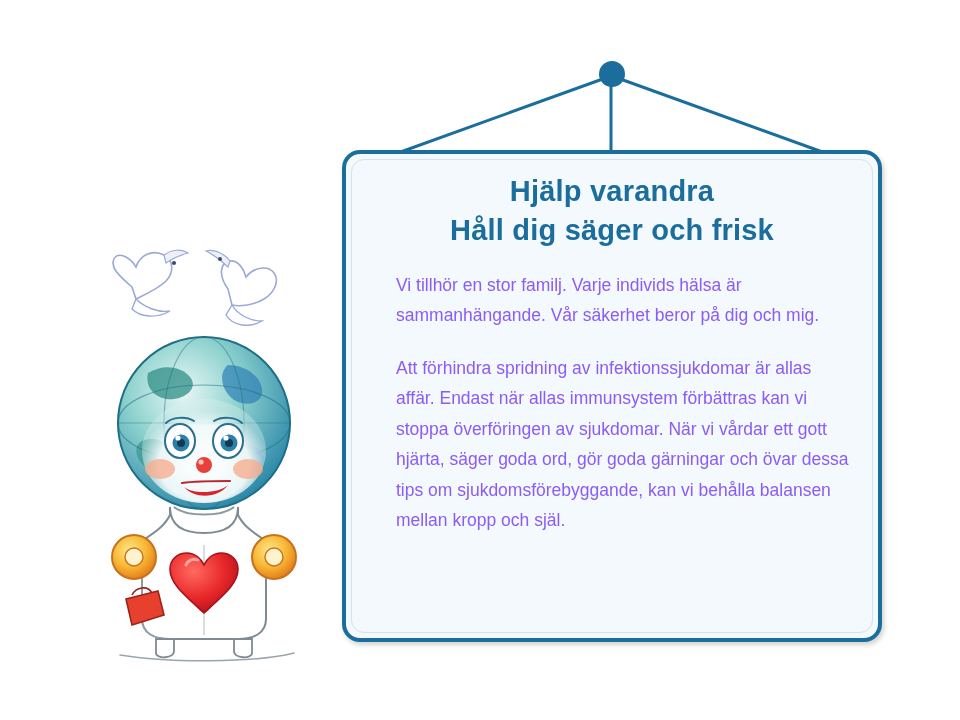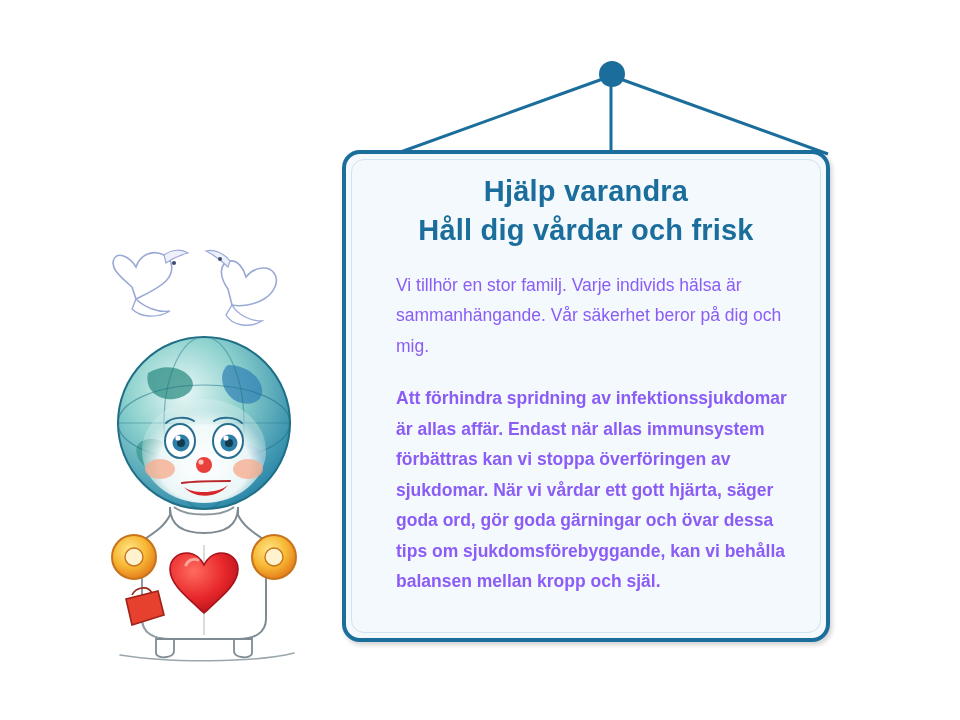--- a/index.html
+++ b/index.html
@@ -46,21 +46,21 @@
     position: absolute;
     left: 0;
     top: 0;
     width: 568px;
     height: 110px;
   }
   .sign-panel {
     position: absolute;
     left: 6px;
     top: 94px;
-    width: 488px;
+    width: 540px;
     height: 492px;
     box-sizing: border-box;
     background: #f3f9fd;
     border: 4px solid #1b6e9c;
     border-radius: 18px;
     box-shadow: 2px 3px 5px rgba(0,0,0,0.18);
   }
   .sign-inner {
     position: absolute;
     inset: 5px;
@@ -92,21 +92,20 @@
     top: 116px;
     color: #8b5cf6;
     font-size: 17.5px;
     line-height: 1.74;
   }
   .body-text p {
     margin: 0 0 22px 0;
   }
   .body-text p:last-child {
     margin-bottom: 16px;
-    font-weight: bold;
   }
 </style>
 </head>
 <body>
 
 <div class="slide">
 
   <div class="illustration">
     <svg width="260" height="450" viewBox="0 0 260 450" xmlns="http://www.w3.org/2000/svg">
       <defs>
@@ -216,21 +215,21 @@
       <path d="M276 98 L276 20 L60 98" fill="none" stroke="#1b6e9c" stroke-width="3" transform="translate(-1,0)"></path>
       <path d="M276 20 L492 98" fill="none" stroke="#1b6e9c" stroke-width="3"></path>
       <circle cx="276" cy="18" r="13" fill="#1b6e9c"></circle>
     </svg>
 
     <div class="sign-panel">
       <div class="sign-inner"></div>
 
       <div class="sign-title">
         <span>Hjälp varandra</span>
-        <span class="line2">Håll dig vårdar och frisk</span>
+        <span class="line2">Håll dig säger och frisk</span>
       </div>
 
       <div class="body-text">
         <p>Vi tillhör en stor familj. Varje individs hälsa är sammanhängande. Vår säkerhet beror på dig och mig.</p>
         <p>Att förhindra spridning av infektionssjukdomar är allas affär. Endast när allas immunsystem förbättras kan vi stoppa överföringen av sjukdomar. När vi vårdar ett gott hjärta, säger goda ord, gör goda gärningar och övar dessa tips om sjukdomsförebyggande, kan vi behålla balansen mellan kropp och själ.</p>
       </div>
     </div>
   </div>
 
 </div>

